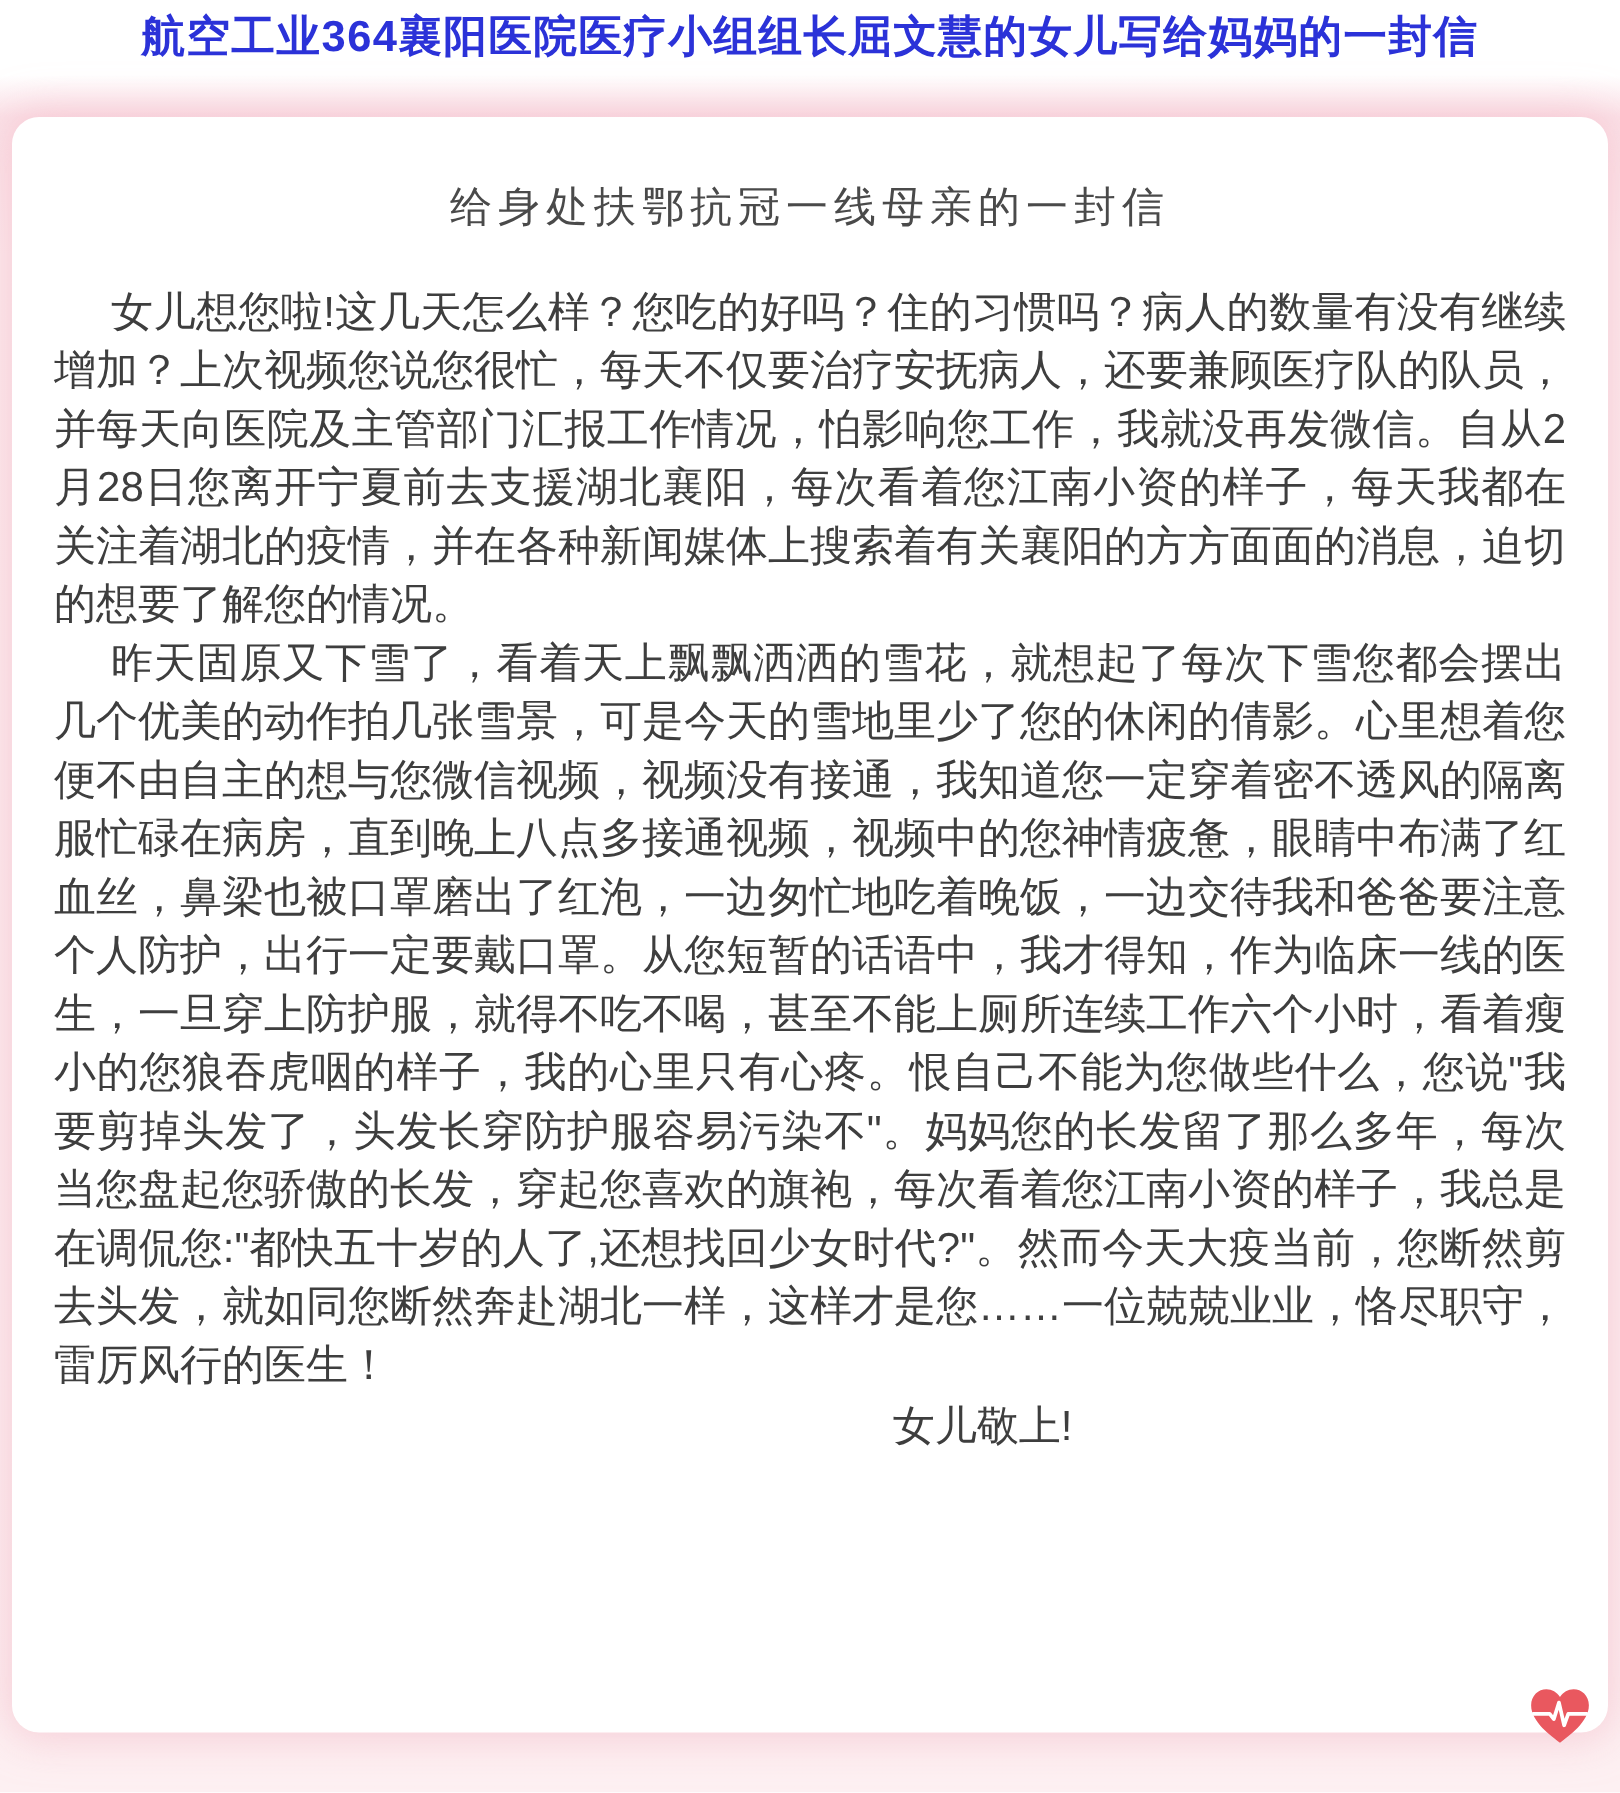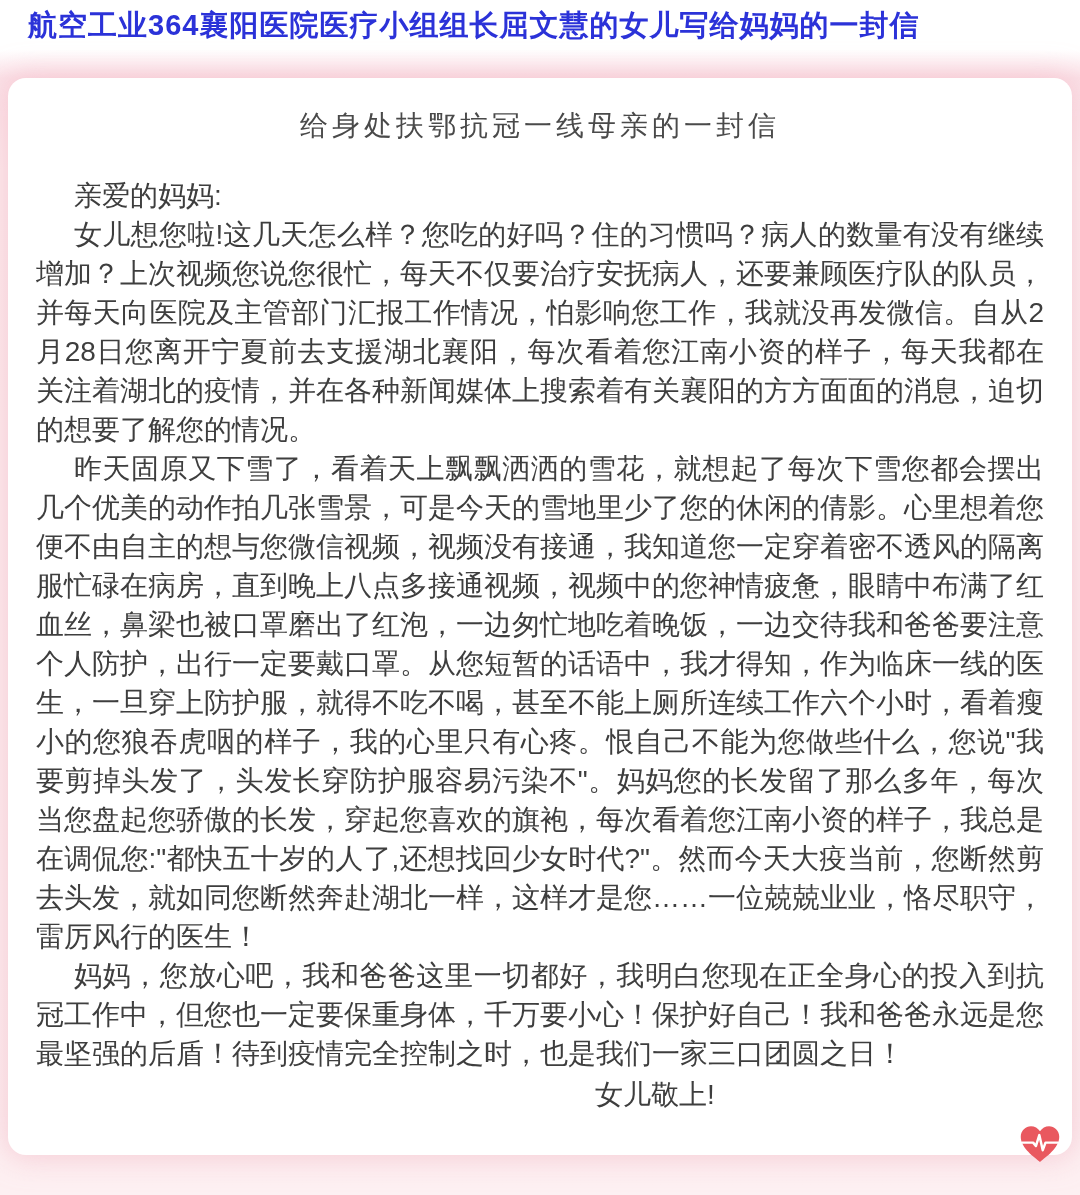--- a/index.html
+++ b/index.html
@@ -9,39 +9,38 @@
     font-family:"Liberation Sans","DejaVu Sans",sans-serif;
   }
   .pink-bg{
     position:absolute;left:0;right:0;top:50px;bottom:0;
     background:linear-gradient(180deg,#ffffff 0%,#fbe2e8 28px,#fdecef 120px,#fdf0f2 100%);
     z-index:0;
   }
   .article-header{
     position:relative;z-index:2;
     padding-top:8px;height:44px;
-    text-align:left;
-    padding-left:28px;
+    text-align:center;
   }
   .article-title{
     font-size:29px;font-weight:bold;color:#2b32d8;
     letter-spacing:1px;line-height:34px;
   }
   .letter-card{
     position:relative;z-index:1;
     margin:26px 8px 0 8px;
     min-height:1077px;
     background:#ffffff;border-radius:18px;
     box-shadow:0 0 28px 4px rgba(243,178,193,.55);
     padding:28px 28px 0 28px;box-sizing:border-box;
   }
   .letter-title{
     text-align:center;
     font-size:28px;color:#4a4a4a;letter-spacing:4px;
-    line-height:36px;margin-top:2px;
+    line-height:36px;margin-top:14px;
   }
   .letter-body{
     margin-top:32px;
     font-size:28px;line-height:39px;color:#3e3e3e;
   }
   .letter-body p{
     margin:0;
     text-align:justify;
     text-justify:inter-character;
     text-indent:38px;
@@ -65,24 +64,22 @@
 
 <div class="article-header">
   <div class="article-title">航空工业364襄阳医院医疗小组组长屈文慧的女儿写给妈妈的一封信</div>
 </div>
 
 <div class="letter-card">
 
   <div class="letter-title">给身处扶鄂抗冠一线母亲的一封信</div>
 
   <div class="letter-body">
-    <p class="salutation">亲爱的妈妈:</p>
     <p>女儿想您啦!这几天怎么样？您吃的好吗？住的习惯吗？病人的数量有没有继续增加？上次视频您说您很忙，每天不仅要治疗安抚病人，还要兼顾医疗队的队员，并每天向医院及主管部门汇报工作情况，怕影响您工作，我就没再发微信。自从2月28日您离开宁夏前去支援湖北襄阳，每次看着您江南小资的样子，每天我都在关注着湖北的疫情，并在各种新闻媒体上搜索着有关襄阳的方方面面的消息，迫切的想要了解您的情况。</p>
     <p>昨天固原又下雪了，看着天上飘飘洒洒的雪花，就想起了每次下雪您都会摆出几个优美的动作拍几张雪景，可是今天的雪地里少了您的休闲的倩影。心里想着您便不由自主的想与您微信视频，视频没有接通，我知道您一定穿着密不透风的隔离服忙碌在病房，直到晚上八点多接通视频，视频中的您神情疲惫，眼睛中布满了红血丝，鼻梁也被口罩磨出了红泡，一边匆忙地吃着晚饭，一边交待我和爸爸要注意个人防护，出行一定要戴口罩。从您短暂的话语中，我才得知，作为临床一线的医生，一旦穿上防护服，就得不吃不喝，甚至不能上厕所连续工作六个小时，看着瘦小的您狼吞虎咽的样子，我的心里只有心疼。恨自己不能为您做些什么，您说"我要剪掉头发了，头发长穿防护服容易污染不"。妈妈您的长发留了那么多年，每次当您盘起您骄傲的长发，穿起您喜欢的旗袍，每次看着您江南小资的样子，我总是在调侃您:"都快五十岁的人了,还想找回少女时代?"。然而今天大疫当前，您断然剪去头发，就如同您断然奔赴湖北一样，这样才是您……一位兢兢业业，恪尽职守，雷厉风行的医生！</p>
-    <p>妈妈，您放心吧，我和爸爸这里一切都好，我明白您现在正全身心的投入到抗冠工作中，但您也一定要保重身体，千万要小心！保护好自己！我和爸爸永远是您最坚强的后盾！待到疫情完全控制之时，也是我们一家三口团圆之日！</p>
     <div class="signature">女儿敬上!</div>
   </div>
 
   <svg class="heart-icon" viewBox="0 0 32 30" aria-hidden="true">
     <path d="M16 28 C12 24.8 2 18 2 9.8 C2 5 5.6 2 9.4 2 C12.1 2 14.5 3.4 16 5.8 C17.5 3.4 19.9 2 22.6 2 C26.4 2 30 5 30 9.8 C30 18 20 24.8 16 28 Z" fill="#e9585f"></path>
     <polyline points="3,14 11,14 13,16.5 15.5,8.5 18,19.5 20,14 29,14" fill="none" stroke="#ffffff" stroke-width="1.8" stroke-linecap="round" stroke-linejoin="round"></polyline>
   </svg>
 
 </div>
 

